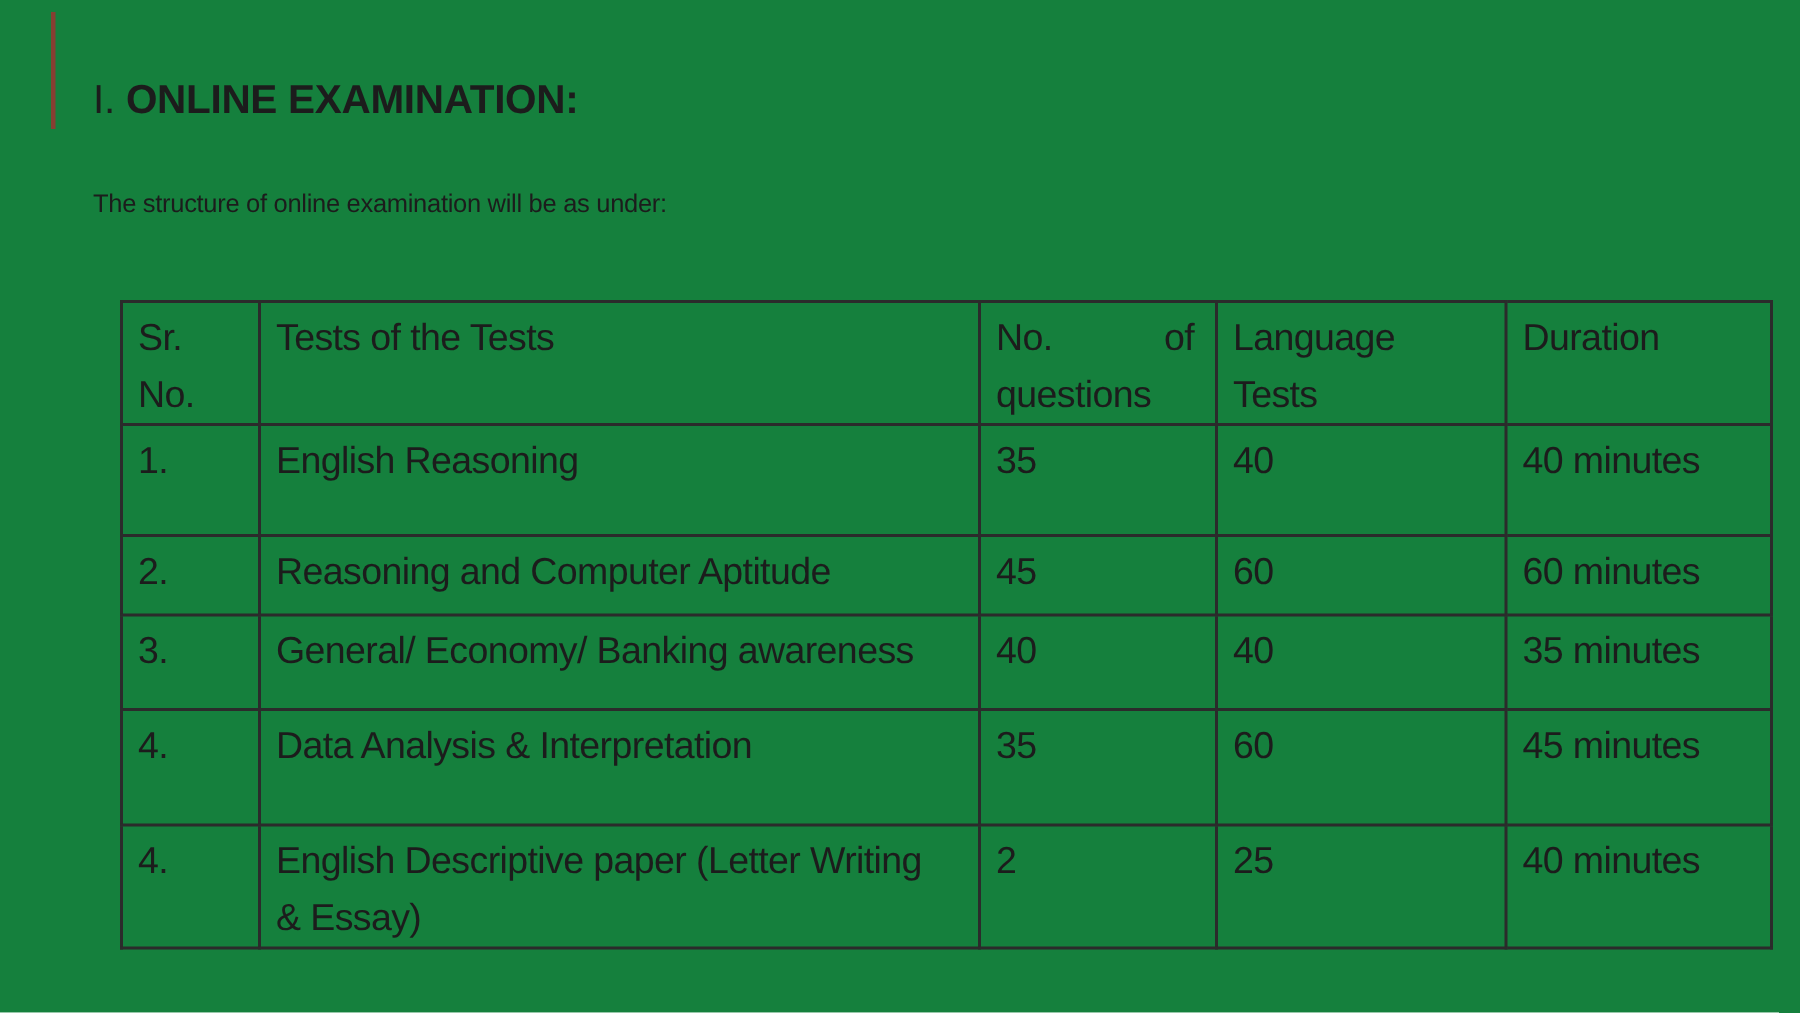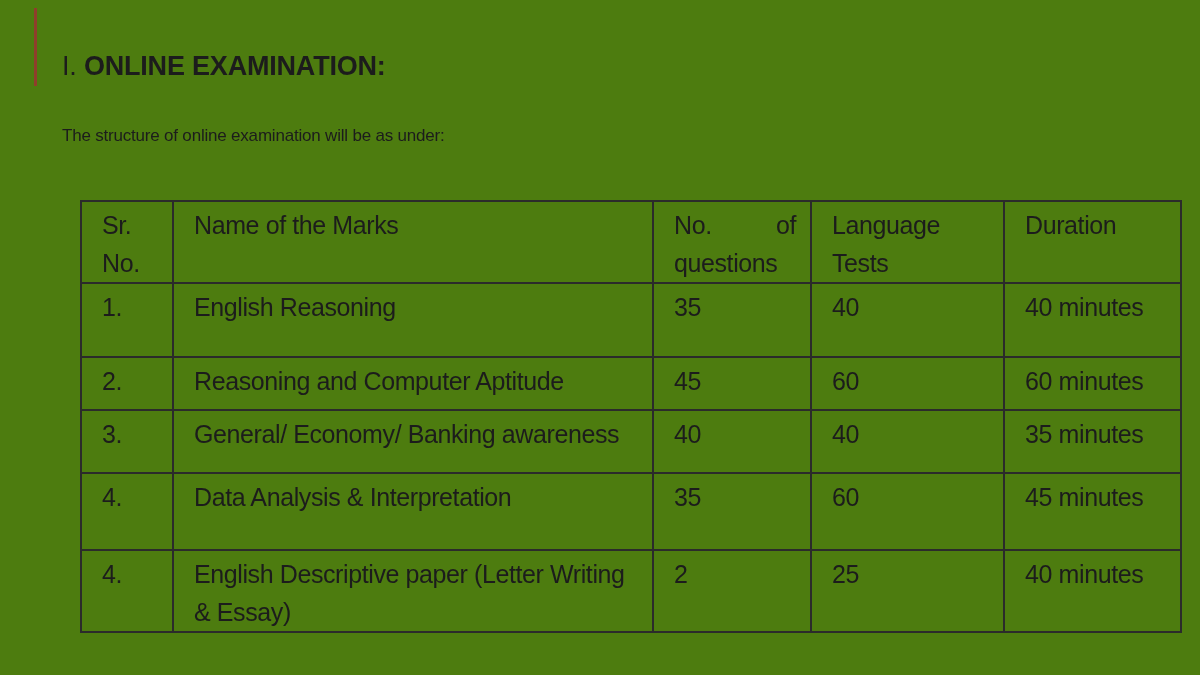--- a/index.html
+++ b/index.html
@@ -1,20 +1,20 @@
 <!DOCTYPE html>
 <html><head>
 <meta charset="utf-8">
 <style>
   html, body { margin: 0; padding: 0; background: #ffffff; }
   .canvas {
     position: relative;
     width: 1200px;
     height: 675px;
-    background: #4d7c0f;
+    background: #15803d;
     font-family: "Liberation Sans", "DejaVu Sans", sans-serif;
     color: #1c1c1c;
     overflow: hidden;
   }
   .scan-artifact {
     position: absolute;
     left: 34px;
     top: 8px;
     width: 3px;
     height: 78px;
@@ -50,21 +50,21 @@
     width: 1100px;
     border-collapse: collapse;
     table-layout: fixed;
     font-size: 25px;
     line-height: 1.5;
     letter-spacing: -0.4px;
   }
   table.exam th, table.exam td {
     border: 2px solid #2b2b2b;
     vertical-align: top;
-    padding: 5px 8px 0 20px;
+    padding: 5px 8px 0 10px;
     font-weight: normal;
     text-align: left;
     overflow: hidden;
   }
   table.exam .line { display: block; white-space: nowrap; }
   
   col.c-sr   { width: 92px; }
   col.c-name { width: 480px; }
   col.c-q    { width: 158px; }
   col.c-m    { width: 193px; }
@@ -110,21 +110,21 @@
         <col class="c-q">
         <col class="c-m">
         <col class="c-dur">
     </colgroup>
     <thead>
       <tr class="h-head">
         <th>
           <span class="line">Sr.</span>
           <span class="line">No.</span>
         </th>
-        <th>Name of the Marks</th>
+        <th>Tests of the Tests</th>
         <th>
           <span class="q-justify">
             <span>No.</span>
             <span>of</span>
           </span>
           <span class="line">questions</span>
         </th>
         <th>
           <span class="line">Language</span>
           <span class="line">Tests</span>

